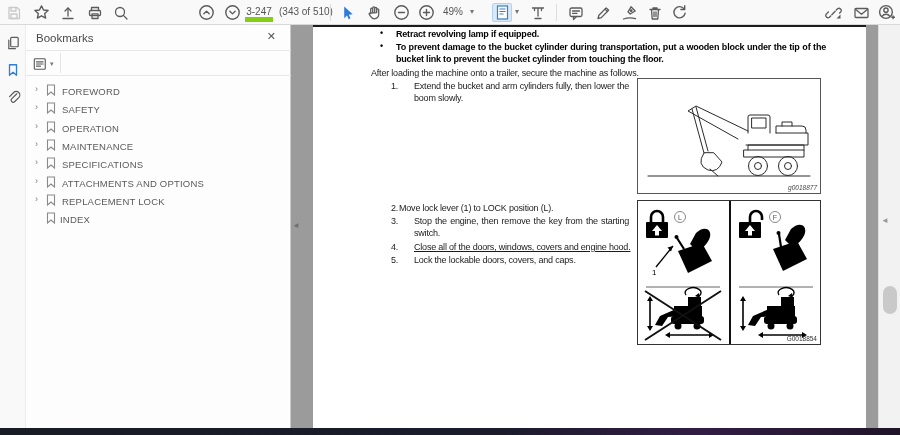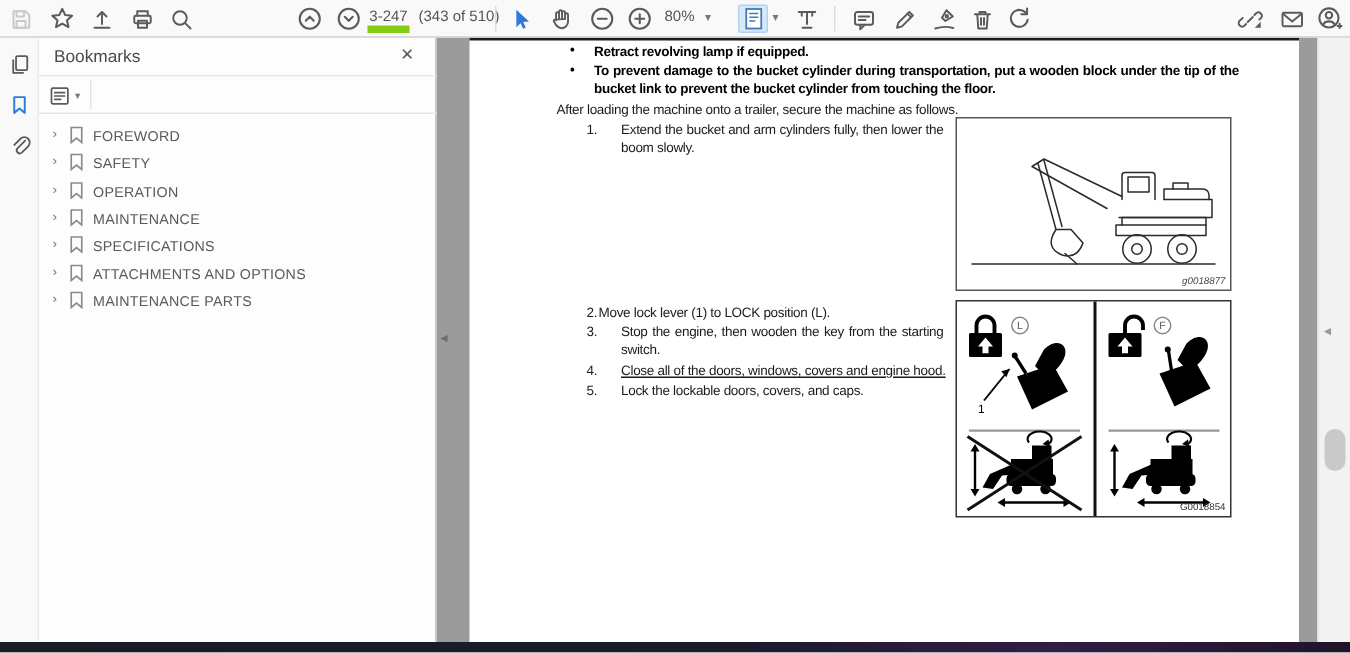--- a/index.html
+++ b/index.html
@@ -145,21 +145,21 @@
         <circle cx="8" cy="8" r="6.3"></circle>
           <path d="M5.2 8 h5.6"></path>
       </svg>
     </div>
     <div class="tb-btn" style="left:416px">
       <svg width="17" height="17" viewBox="0 0 16 16" class="tb-ico">
         <circle cx="8" cy="8" r="6.3"></circle>
           <path d="M5.2 8 h5.6 M8 5.2 v5.6"></path>
       </svg>
     </div>
-    <div class="tb-text" style="left:443px">80%</div>
+    <div class="tb-text" style="left:443px">49%</div>
     <div class="caret" style="left:470px">▾</div>
 
     <div id="fitpage-btn">
       <svg width="13" height="15" viewBox="0 0 13 15">
         <rect x="1.5" y="1" width="10" height="13" fill="#fff" stroke="#3a7ebf" stroke-width="1.2"></rect>
         <path d="M3.5 4 h6 M3.5 6.5 h6 M3.5 9 h4" stroke="#3a7ebf" stroke-width="1"></path>
       </svg>
     </div>
     <div class="caret" style="left:515px">▾</div>
 
@@ -299,21 +299,27 @@
       <svg class="bm-ico" width="10" height="12" viewBox="0 0 10 12">
           <path d="M1.5 1 h7 v10 L5 8 1.5 11 z" fill="none" stroke="#8a8a8a" stroke-width="1.1"></path>
         </svg>
       <span class="bm-label">ATTACHMENTS AND OPTIONS</span>
     </div>
     <div class="bm-row" style="top:167px">
       <span class="bm-chev">›</span>
       <svg class="bm-ico" width="10" height="12" viewBox="0 0 10 12">
           <path d="M1.5 1 h7 v10 L5 8 1.5 11 z" fill="none" stroke="#8a8a8a" stroke-width="1.1"></path>
         </svg>
-      <span class="bm-label">MAINTENANCE PARTS</span>
+      <span class="bm-label">REPLACEMENT LOCK</span>
+    </div>
+    <div class="bm-row" style="top:185px">
+      <svg class="bm-ico" width="10" height="12" viewBox="0 0 10 12">
+          <path d="M1.5 1 h7 v10 L5 8 1.5 11 z" fill="none" stroke="#8a8a8a" stroke-width="1.1"></path>
+        </svg>
+      <span class="bm-label" style="left:34px">INDEX</span>
     </div>
   </div>
 
   <div class="handle" style="left:292px; top:221px;">◄</div>
   <div class="handle" style="left:881px; top:216px; color:#999;">◄</div>
 
   <div id="page">
     <div id="page-topline"></div>
 
     <span class="bullet-glyph" style="left:67px; top:3px;">•</span>
@@ -324,21 +330,21 @@
 
     <div class="doc" style="left:58px; top:42px;">After loading the machine onto a trailer, secure the machine as follows.</div>
 
     <div class="doc" style="left:78px; top:55px;">1.</div>
     <div class="doc wrapblk" style="left:101px; top:55px; width:215px;">Extend the bucket and arm cylinders fully, then lower the boom slowly.</div>
 
     <div class="doc" style="left:78px; top:177px;">2.</div>
     <div class="doc" style="left:86px; top:177px;">Move lock lever (1) to LOCK position (L).</div>
 
     <div class="doc" style="left:78px; top:190px;">3.</div>
-    <div class="doc wrapblk" style="left:101px; top:190px; width:215px;">Stop the engine, then wooden the key from the starting switch.</div>
+    <div class="doc wrapblk" style="left:101px; top:190px; width:215px;">Stop the engine, then remove the key from the starting switch.</div>
 
     <div class="doc" style="left:78px; top:216px;">4.</div>
     <div class="doc" style="left:101px; top:216px;text-decoration:underline;">Close all of the doors, windows, covers and engine hood.</div>
 
     <div class="doc" style="left:78px; top:229px;">5.</div>
     <div class="doc" style="left:101px; top:229px;">Lock the lockable doors, covers, and caps.</div>
 
     <div id="figure1" class="figure">
       <svg width="182" height="112" viewBox="0 0 182 112" fill="none" stroke="#2a2a2a" stroke-width="1" stroke-linecap="round" stroke-linejoin="round">
         <path d="M10 97 H172"></path>

